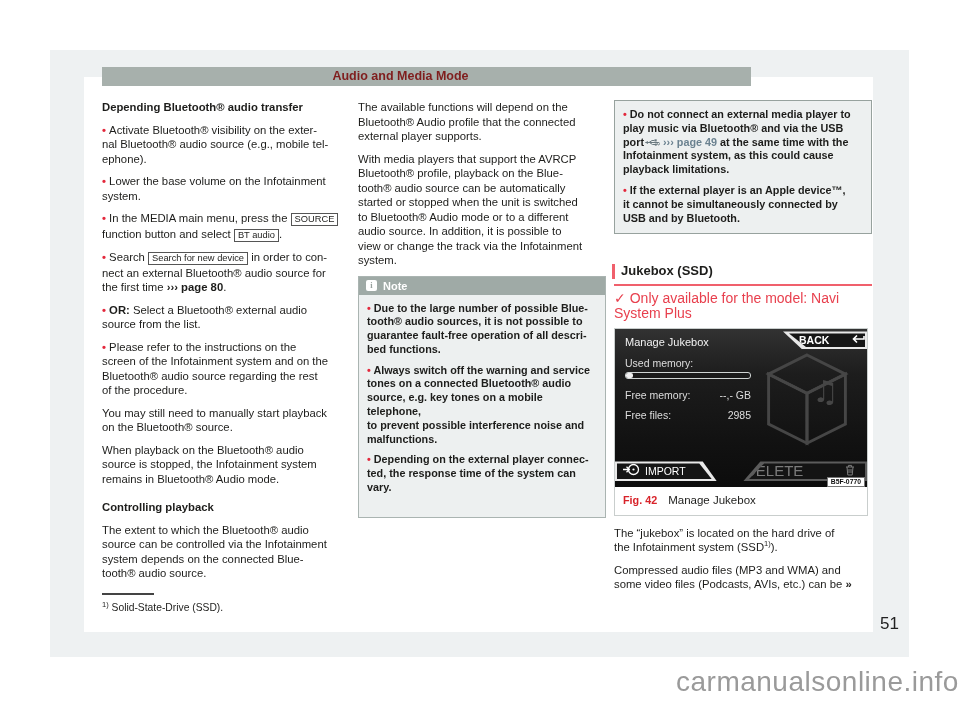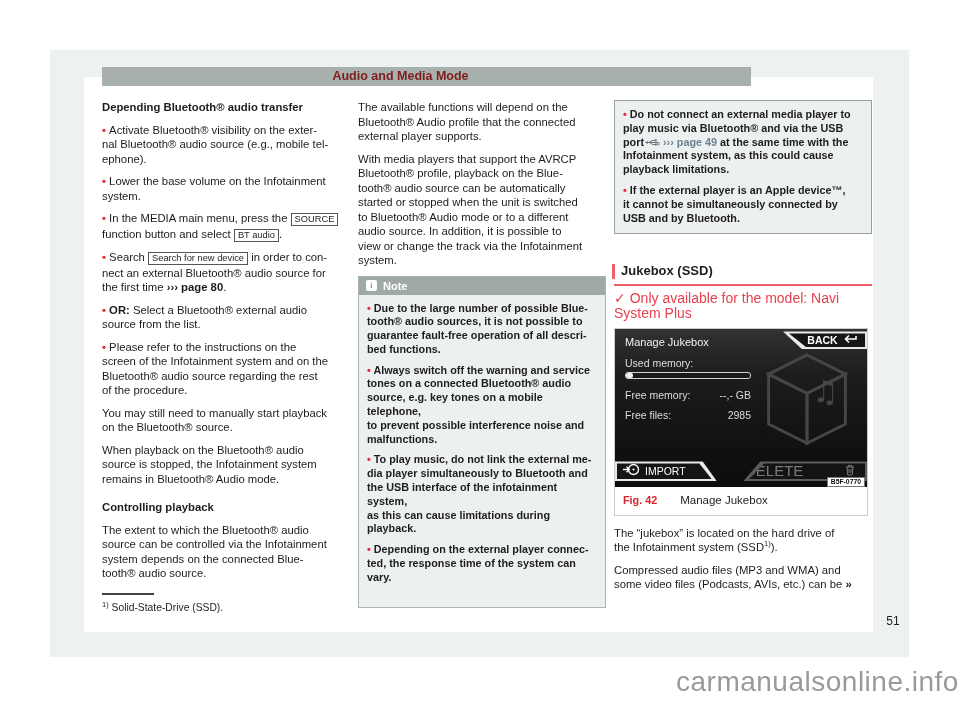--- a/index.html
+++ b/index.html
@@ -44,48 +44,48 @@
   .sec-title{font-weight:bold;font-size:13px}
   .check-line{margin-top:5px;color:#e8404e;font-size:14px}
   .check-line .chk{font-weight:bold;margin-right:4px}
   
   .figure{margin-top:8px;border:1px solid #c9cecd;width:254px;background:#fff}
   .screen{position:relative;width:252px;height:158px;overflow:hidden;
     background:linear-gradient(180deg,#323232 0%,#1d1d1d 28%,#121212 70%,#0c0c0c 100%);color:#e8e8e8}
   .scr-title{position:absolute;left:10px;top:6px;font-size:11px;color:#f2f2f2}
   .tab{position:absolute}
   .tab .outer{position:absolute;inset:0}
-  .tab .inner{position:absolute;inset:2px;background:#1a1a1a;display:flex;align-items:center;justify-content:center;gap:5px}
+  .tab .inner{position:absolute;inset:2px;background:#1a1a1a;display:flex;align-items:center;justify-content:space-between;gap:5px}
   .tab-back{right:0;top:2px;width:84px;height:18px}
   .tab-back .outer{background:#e9e9e9;clip-path:polygon(0 0,100% 0,100% 100%,23% 100%)}
   .tab-back .inner{clip-path:polygon(5% 0,100% 0,100% 100%,27% 100%);background:#161616;font-weight:bold;font-size:10.5px;color:#fff;padding-left:14px}
   .tab-import{left:0;bottom:6px;width:102px;height:20px}
   .tab-import .outer{background:#e9e9e9;clip-path:polygon(0 0,86% 0,100% 100%,0 100%)}
   .tab-import .inner{clip-path:polygon(0 0,84% 0,97% 100%,0 100%);background:#151515;font-weight:normal;font-size:10.5px;color:#fff;justify-content:flex-start;padding-left:6px}
   .tab-delete{right:0;bottom:6px;width:124px;height:20px}
   .tab-delete .outer{background:#5c5c5c;clip-path:polygon(14% 0,100% 0,100% 100%,0 100%)}
   .tab-delete .inner{clip-path:polygon(16% 0,100% 0,100% 100%,3% 100%);background:#141414;font-weight:normal;font-size:15px;color:#7b7b7b;justify-content:space-between;padding-right:10px}
   .used-label{position:absolute;left:10px;top:27px;font-size:10.5px;color:#ddd}
   .pbar{position:absolute;left:10px;top:43px;width:126px;height:7px;border:1px solid #cfd4d3;border-radius:3px;background:#1a1a1a}
   .pbar-fill{height:100%;background:#f0f0f0;border-radius:2px}
   .rows{position:absolute;left:10px;top:59px;width:126px;font-size:10.5px;color:#ddd}
   .rows .r{display:flex;justify-content:space-between;margin-bottom:5px}
   .cube{position:absolute;right:12px;top:22px;width:96px;height:100px}
   .cube .note-glyph{position:absolute;right:16px;top:34px;font-size:30px;color:#464646;font-family:"DejaVu Sans",sans-serif}
   .code-badge{position:absolute;right:2px;bottom:0;background:#fff;color:#111;border:1px solid #777;
     font-size:6.8px;font-weight:bold;line-height:8px;padding:0 3px}
-  .fig-caption{display:flex;align-items:baseline;gap:23px;padding:6px 8px 7px;background:#fff}
+  .fig-caption{display:flex;align-items:baseline;gap:11px;padding:6px 8px 7px;background:#fff}
   .fig-label{color:#d8232a;font-weight:bold;font-size:10.8px}
   .fig-text{font-size:11.5px}
   .body-after{margin-top:10px}
   
   .footnote{position:absolute;left:102px;top:593px;font-size:10.3px}
   .footnote .rule{width:52px;border-top:2px solid #444;margin-bottom:7px}
   
-  .page-num{position:absolute;left:880px;top:614px;width:26px;text-align:center;font-size:12px;color:#222}
+  .page-num{position:absolute;left:880px;top:614px;width:26px;text-align:left;font-size:17px;color:#222}
   .watermark{position:absolute;left:676px;top:666px;font-size:28px;color:#9a9a9a;letter-spacing:.5px}
 </style>
 </head>
 <body>
 
 <div class="canvas">
   <div class="page-bg"></div>
   <div class="page-white"></div>
 
   <div class="header-bar">
@@ -144,24 +144,20 @@
       <div class="note-body rich">
           <p><span class="seg-bu">• </span><span class="seg-n">Due to the large number of possible Blue-
 tooth® audio sources, it is not possible to
 guarantee fault-free operation of all descri-
 bed functions.</span></p>
           <p><span class="seg-bu">• </span><span class="seg-n">Always switch off the warning and service
 tones on a connected Bluetooth® audio
 source, e.g. key tones on a mobile telephone,
 to prevent possible interference noise and
 malfunctions.</span></p>
-          <p><span class="seg-bu">• </span><span class="seg-n">To play music, do not link the external me-
-dia player simultaneously to Bluetooth and
-the USB interface of the infotainment system,
-as this can cause limitations during playback.</span></p>
           <p><span class="seg-bu">• </span><span class="seg-n">Depending on the external player connec-
 ted, the response time of the system can
 vary.</span></p>
         </div>
     </div>
   </div>
 
   <div class="col col3">
     <div class="warn-box rich">
         <p><span class="seg-bu">• </span><span class="seg-n">Do not connect an external media player to

